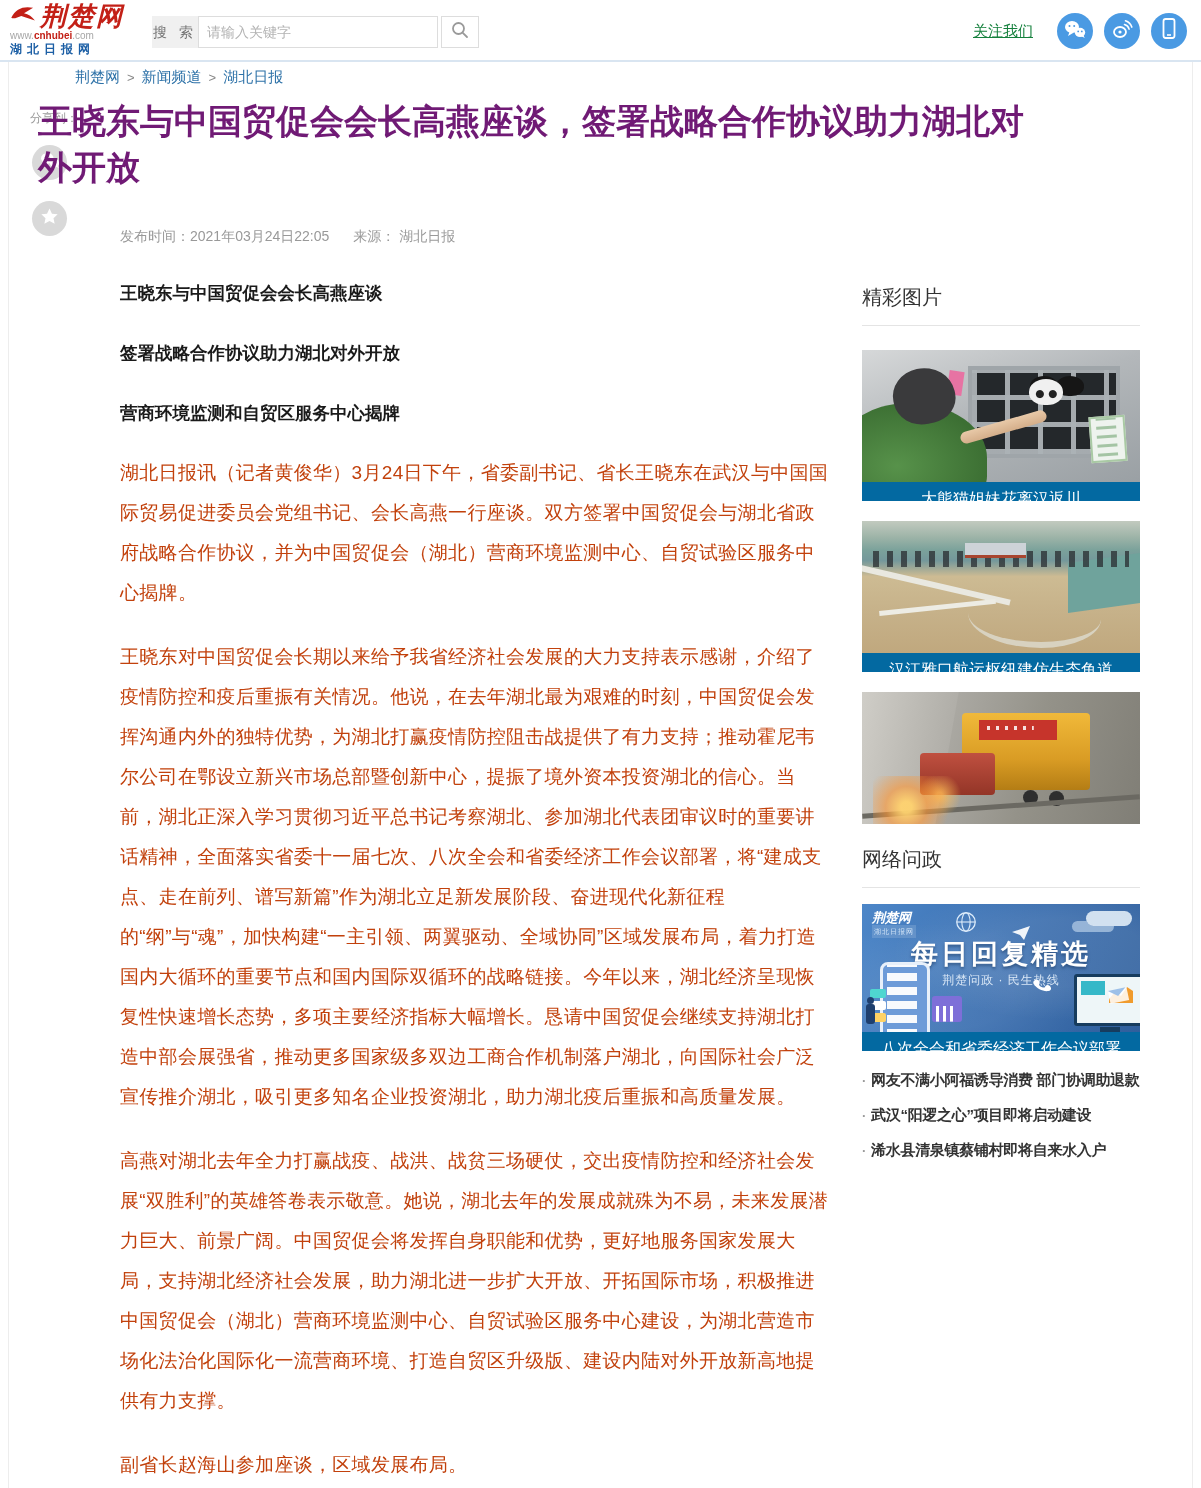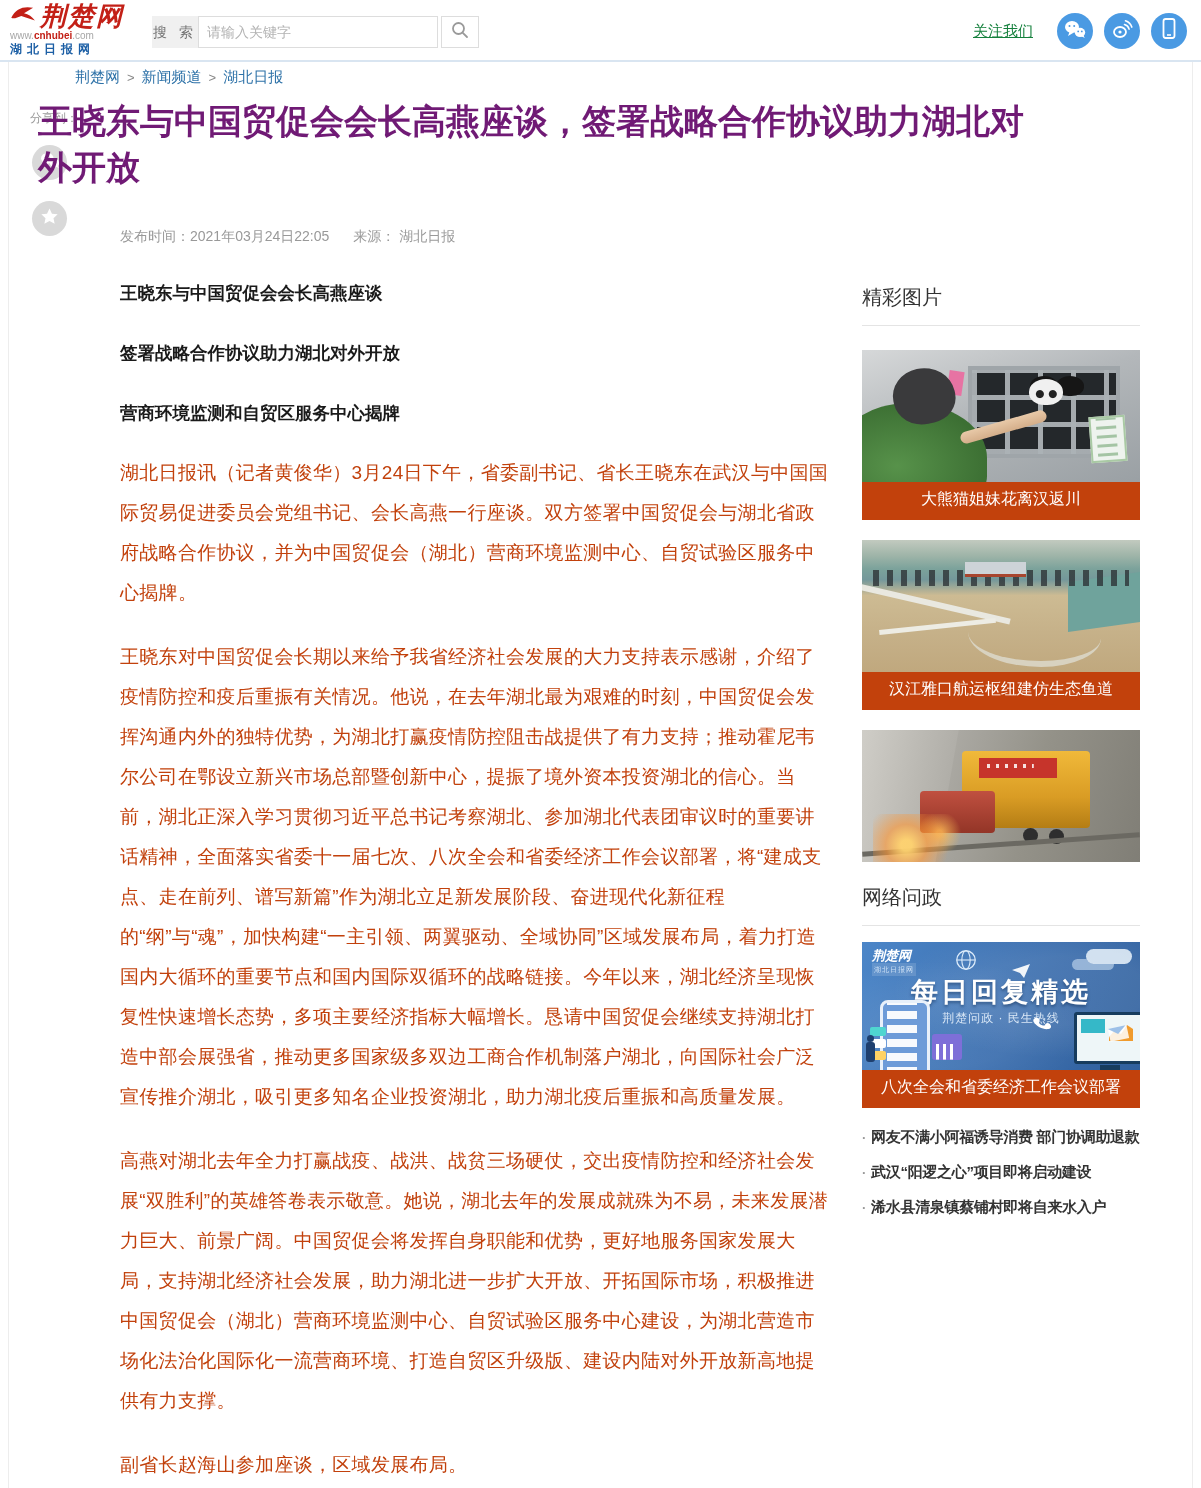--- a/index.html
+++ b/index.html
@@ -50,21 +50,21 @@
   .article{position:absolute;left:120px;top:273px;width:712px;}
   .subhead{font-size:17.5px;font-weight:bold;color:#1a1a1a;margin:0 0 20px;line-height:40px;}
   .para{font-size:19px;line-height:40px;color:#c2410c;margin:0 0 24px;letter-spacing:.3px;}
   
   .sidebar{position:absolute;left:862px;top:284px;width:278px;}
   .side-title{font-size:20px;font-weight:normal;color:#333;margin:0 0 0;
     padding-bottom:14px;border-bottom:1px solid #e4e4e4;}
   .side-block{margin-top:24px;}
   .gallery-item{margin-bottom:20px;cursor:pointer;}
   .gi-photo{width:278px;height:132px;position:relative;overflow:hidden;}
-  .cap-bar{height:38px;background:#c2410c;color:#fff;font-size:16px;line-height:33px;
+  .cap-bar{height:19px;background:#0369a1;color:#fff;font-size:16px;line-height:33px;
     text-align:center;overflow:hidden;white-space:nowrap;}
   .wz-section{margin-top:22px;}
   .banner-wrap{margin-top:16px;cursor:pointer;}
   .banner{width:278px;height:128px;position:relative;overflow:hidden;
     background:linear-gradient(115deg,#4c86c8 0%,#3b6fb0 50%,#305f9c 100%);}
   .wz-links{margin-top:12px;}
   .wz-link{font-size:15px;color:#333;line-height:34px;white-space:nowrap;overflow:hidden;
     cursor:pointer;letter-spacing:-.3px;font-weight:bold;}
   .wz-link .dot{color:#999;margin-right:5px;font-size:13px;}
   

